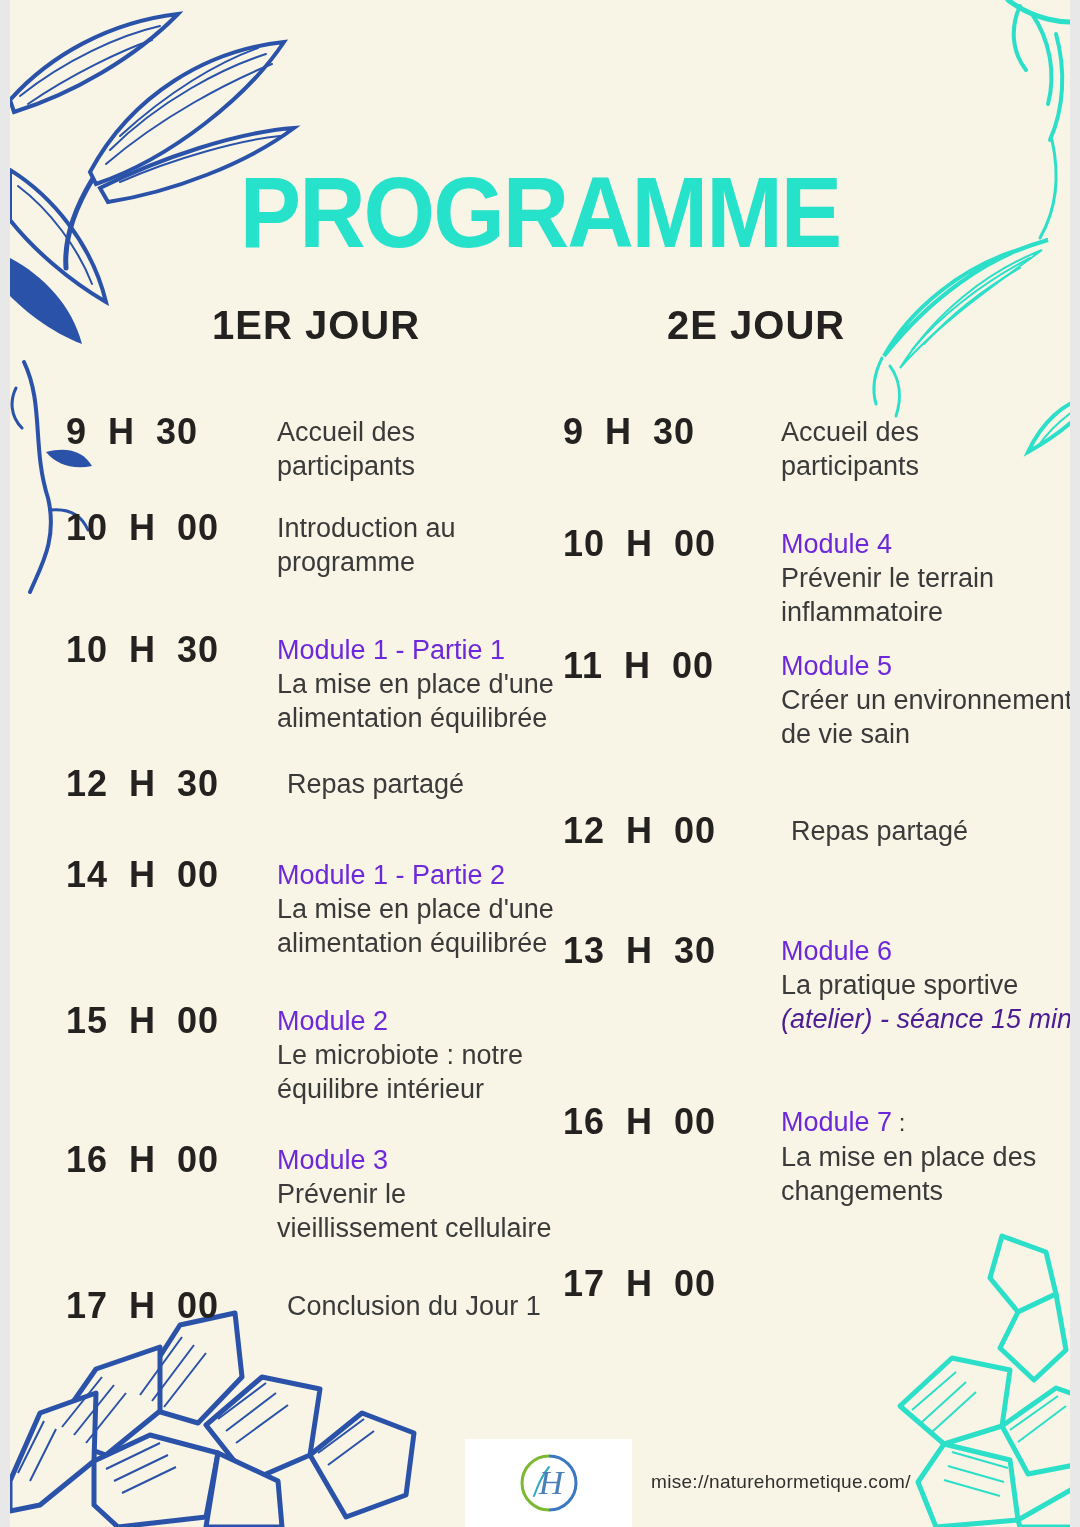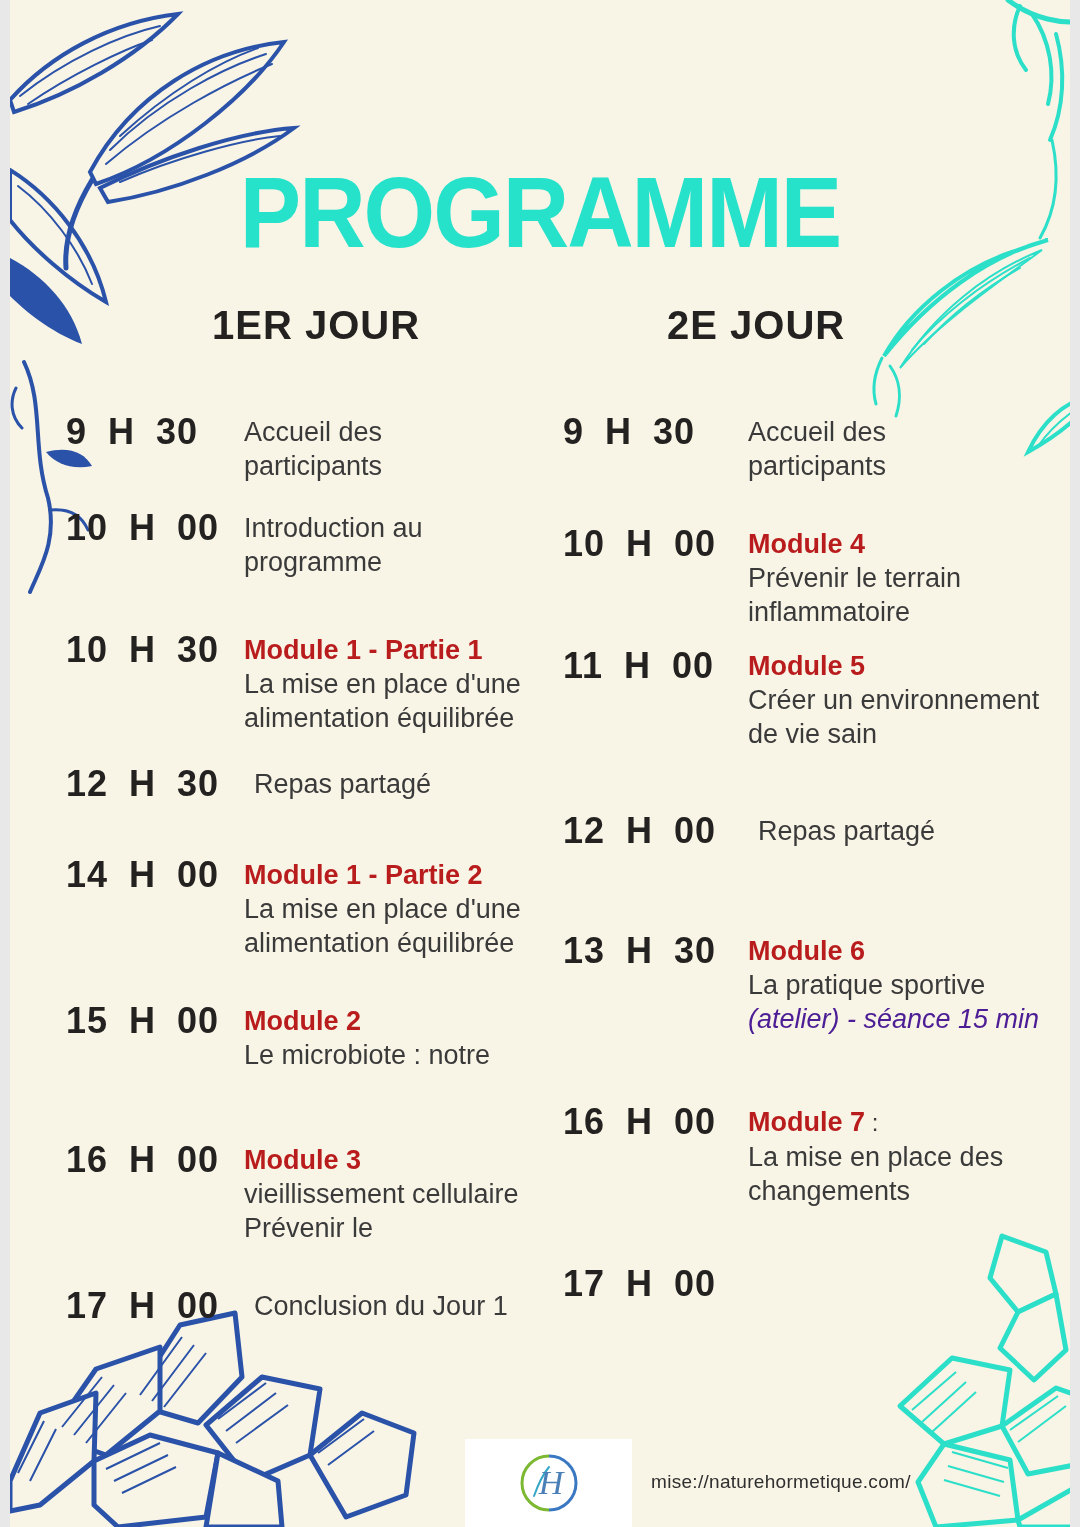--- a/index.html
+++ b/index.html
@@ -34,23 +34,23 @@
   .row.c1{left:56px;}
   .row.c2{left:553px;}
   .row.c1 .time{width:178px;}
   .row.c2 .time{width:185px;}
   .time{
     flex:0 0 auto;
     font-size:36px;font-weight:700;
     letter-spacing:1px;word-spacing:10px;
     color:#242220;line-height:1.0;white-space:nowrap;
   }
-  .desc{padding-top:1px;}
+  .desc{padding-top:1px;margin-left:33px;}
   .line{font-size:27px;line-height:34px;color:#3a3a3a;white-space:nowrap;}
-  .line.bold{font-weight:700;color:#b91c1c;}
+  .line.bold{font-weight:400;color:#6d28d9;}
   .line.note{font-style:italic;color:#4c1d95;}
   .t-suffix{font-weight:400;font-size:24px;color:#3a3a3a;}
   .indent{padding-left:10px;}
 
   .logo-box{
     position:absolute;left:455px;top:1439px;width:167px;height:88px;
     background:#ffffff;z-index:3;
     display:flex;align-items:center;justify-content:center;
   }
   .url{
@@ -186,29 +186,30 @@
         <div class="line">La mise en place d'une</div>
         <div class="line">alimentation équilibrée</div>
       </div>
     </div>
 
     <div class="row c1" style="top:1003px">
       <span class="time">15 H 00</span>
       <div class="desc">
         <div class="line bold">Module 2</div>
         <div class="line">Le microbiote : notre</div>
+        <div class="line">équilibre intérieur</div>
       </div>
     </div>
 
     <div class="row c1" style="top:1142px">
       <span class="time">16 H 00</span>
       <div class="desc">
         <div class="line bold">Module 3</div>
+        <div class="line">Prévenir le</div>
         <div class="line">vieillissement cellulaire</div>
-        <div class="line">Prévenir le</div>
       </div>
     </div>
 
     <div class="row c1" style="top:1288px">
       <span class="time">17 H 00</span>
       <div class="desc indent">
         <div class="line">Conclusion du Jour 1</div>
       </div>
     </div>
 

